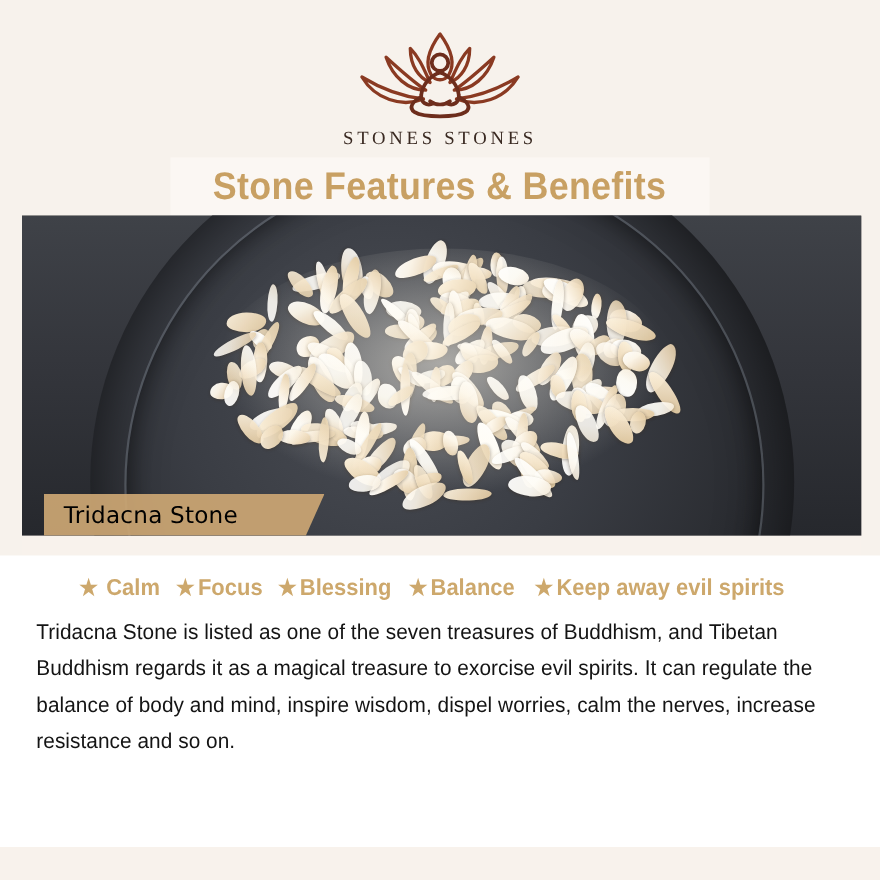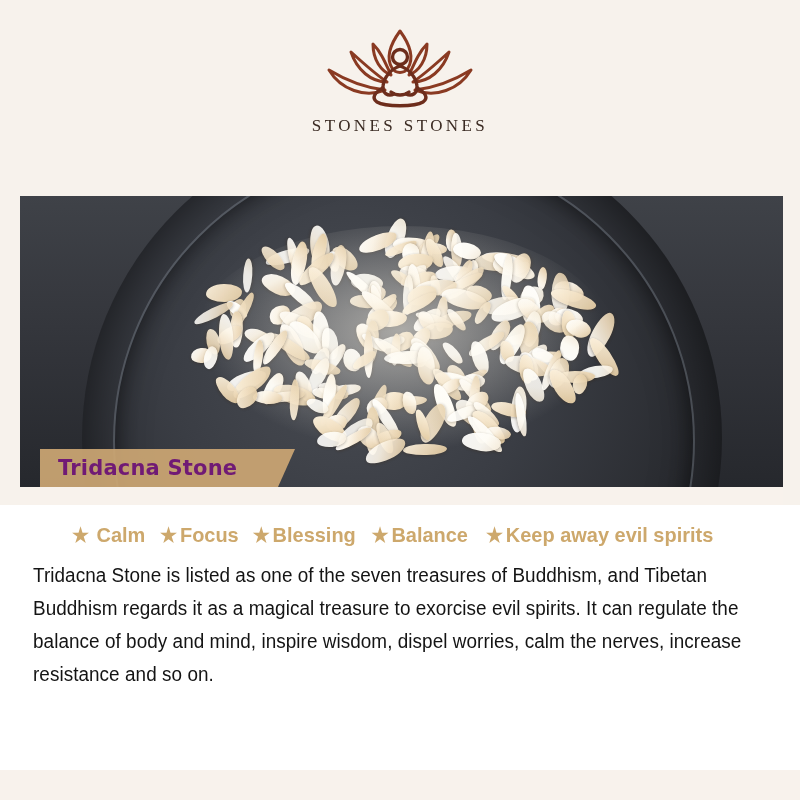--- a/index.html
+++ b/index.html
@@ -200,23 +200,23 @@
     width: 255px;
     height: 38px;
     background: rgba(203,166,115,0.93);
     clip-path: polygon(0 0, 100% 0, calc(100% - 17px) 100%, 0 100%);
     display: flex;
     align-items: center;
     z-index: 5;
   }
   .stone-label-text {
     margin-left: 18px;
-    color: #701a75;
+    color: #000000;
     font-size: 21px;
-    font-weight: bold;
+    font-weight: normal;
     letter-spacing: 0.2px;
     font-family: "DejaVu Sans", sans-serif;
     text-align: right;
   }
 
   
   .cream-gap {
     position: absolute;
     top: 487px;
     left: 20px;
@@ -316,20 +316,23 @@
           <path d="M89 44 C98 47 105 55 106 64 C107 71 101 75 95 72"></path>
 
           <path d="M72 66 C64 70 60 76 66 80 C74 85 104 85 112 80 C118 76 114 70 106 66"></path>
 
           <path d="M80 70 C85 74 93 74 98 70"></path>
         </g>
       </svg>
       <span class="logo-word">STONES STONES</span>
     </div>
 
+    <div class="title-plaque">
+      <span class="title-text">Stone Features &amp; Benefits</span>
+    </div>
   </div>
 
   <div class="photo-panel">
     <div class="photo-canvas">
       <div class="bowl-bg"></div>
       <div class="bowl"></div>
       <div class="bowl-rim"></div>
       <div class="heap" id="heap">
           <div class="bead bright" style="width: 40.6322px; height: 16.7034px; left: 193.259px; top: 12.0991px; transform: rotate(-69.2deg); opacity: 0.95;"></div>
           <div class="bead" style="width: 22.4122px; height: 10.6342px; left: 258.878px; top: 16.5718px; transform: rotate(-87deg); opacity: 0.97;"></div>

